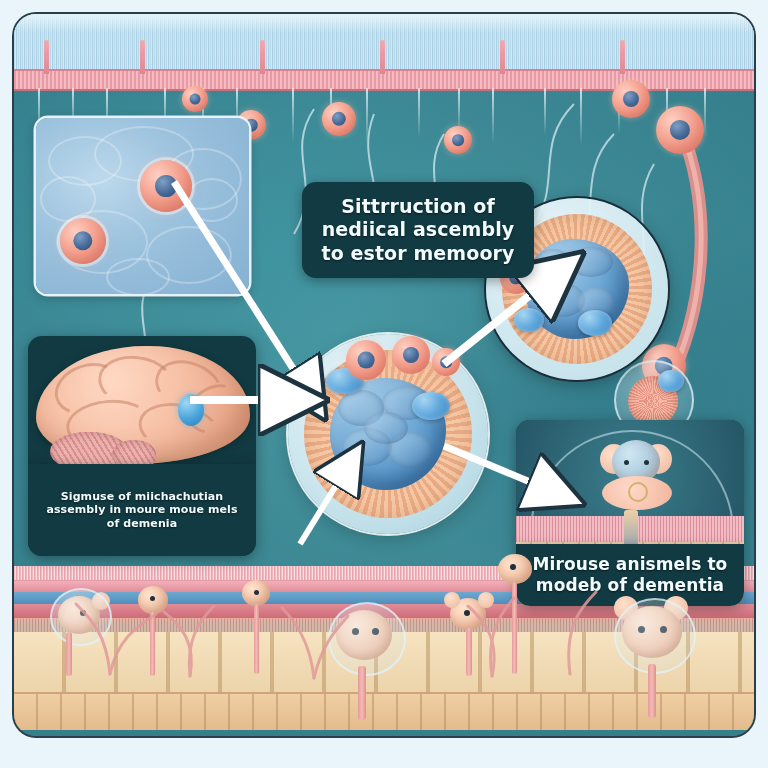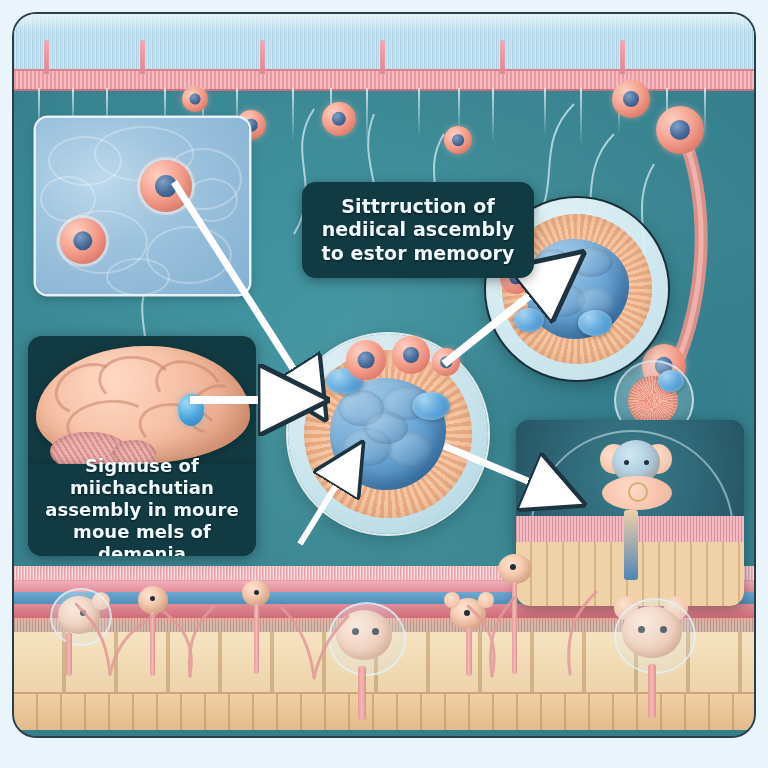--- a/index.html
+++ b/index.html
@@ -329,21 +329,21 @@
     text-shadow: 0 1px 2px rgba(0,0,0,.55);
     box-shadow: 0 3px 12px rgba(0,0,0,.35);
     display: flex;
     align-items: center;
     justify-content: center;
     text-align: center;
     padding: 8px 12px;
     box-sizing: border-box;
   }
   #label-center { font-size: 19px; }
-  #label-brain  { font-size: 18px; }
+  #label-brain  { font-size: 11px; }
   #label-mouse  { font-size: 17px; }
 </style>
 </head>
 <body>
 
 <div id="figure">
   <div class="frame">
 
     <div class="field"></div>
     <div class="field-deep"></div>
@@ -534,20 +534,21 @@
         <div class="mouse-eye" style="left:128px;top:40px;width:5px;height:5px"></div>
         <div style="position:absolute;left:86px;top:56px;width:70px;height:34px;border-radius:50%;
                     background:radial-gradient(circle at 40% 35%,#ffd9c8,#f0b49a);"></div>
         <div style="position:absolute;left:112px;top:62px;width:16px;height:16px;border-radius:50%;
                     border:2px solid rgba(200,170,90,.8);"></div>
       </div>
       <div class="cage-brush" style="left:0;top:96px;width:228px;height:28px"></div>
       <div class="cage-cells" style="left:0;top:122px;width:228px;height:64px"></div>
       <div style="position:absolute;left:108px;top:90px;width:14px;height:70px;
                   background:linear-gradient(180deg,#f0cfa8,#4f86b4);border-radius:3px"></div>
+      <div class="label" id="label-mouse" style="left:0px;top:124px;width:228px;height:62px;border-radius:0 0 14px 14px">Mirouse anismels to modeb of dementia</div>
     </div>
 
     <div>
 
       <div>
         <div class="mouse-head" style="left:44px;top:582px;width:42px;height:38px"></div>
         <div class="mouse-ear" style="left:78px;top:578px;width:18px;height:18px"></div>
         <div class="mouse-eye" style="left:66px;top:596px;width:6px;height:6px"></div>
         <div class="bubble" style="left:36px;top:574px;width:58px;height:54px"></div>
         <div class="stalk" style="left:52px;top:618px;width:6px;height:44px"></div>

